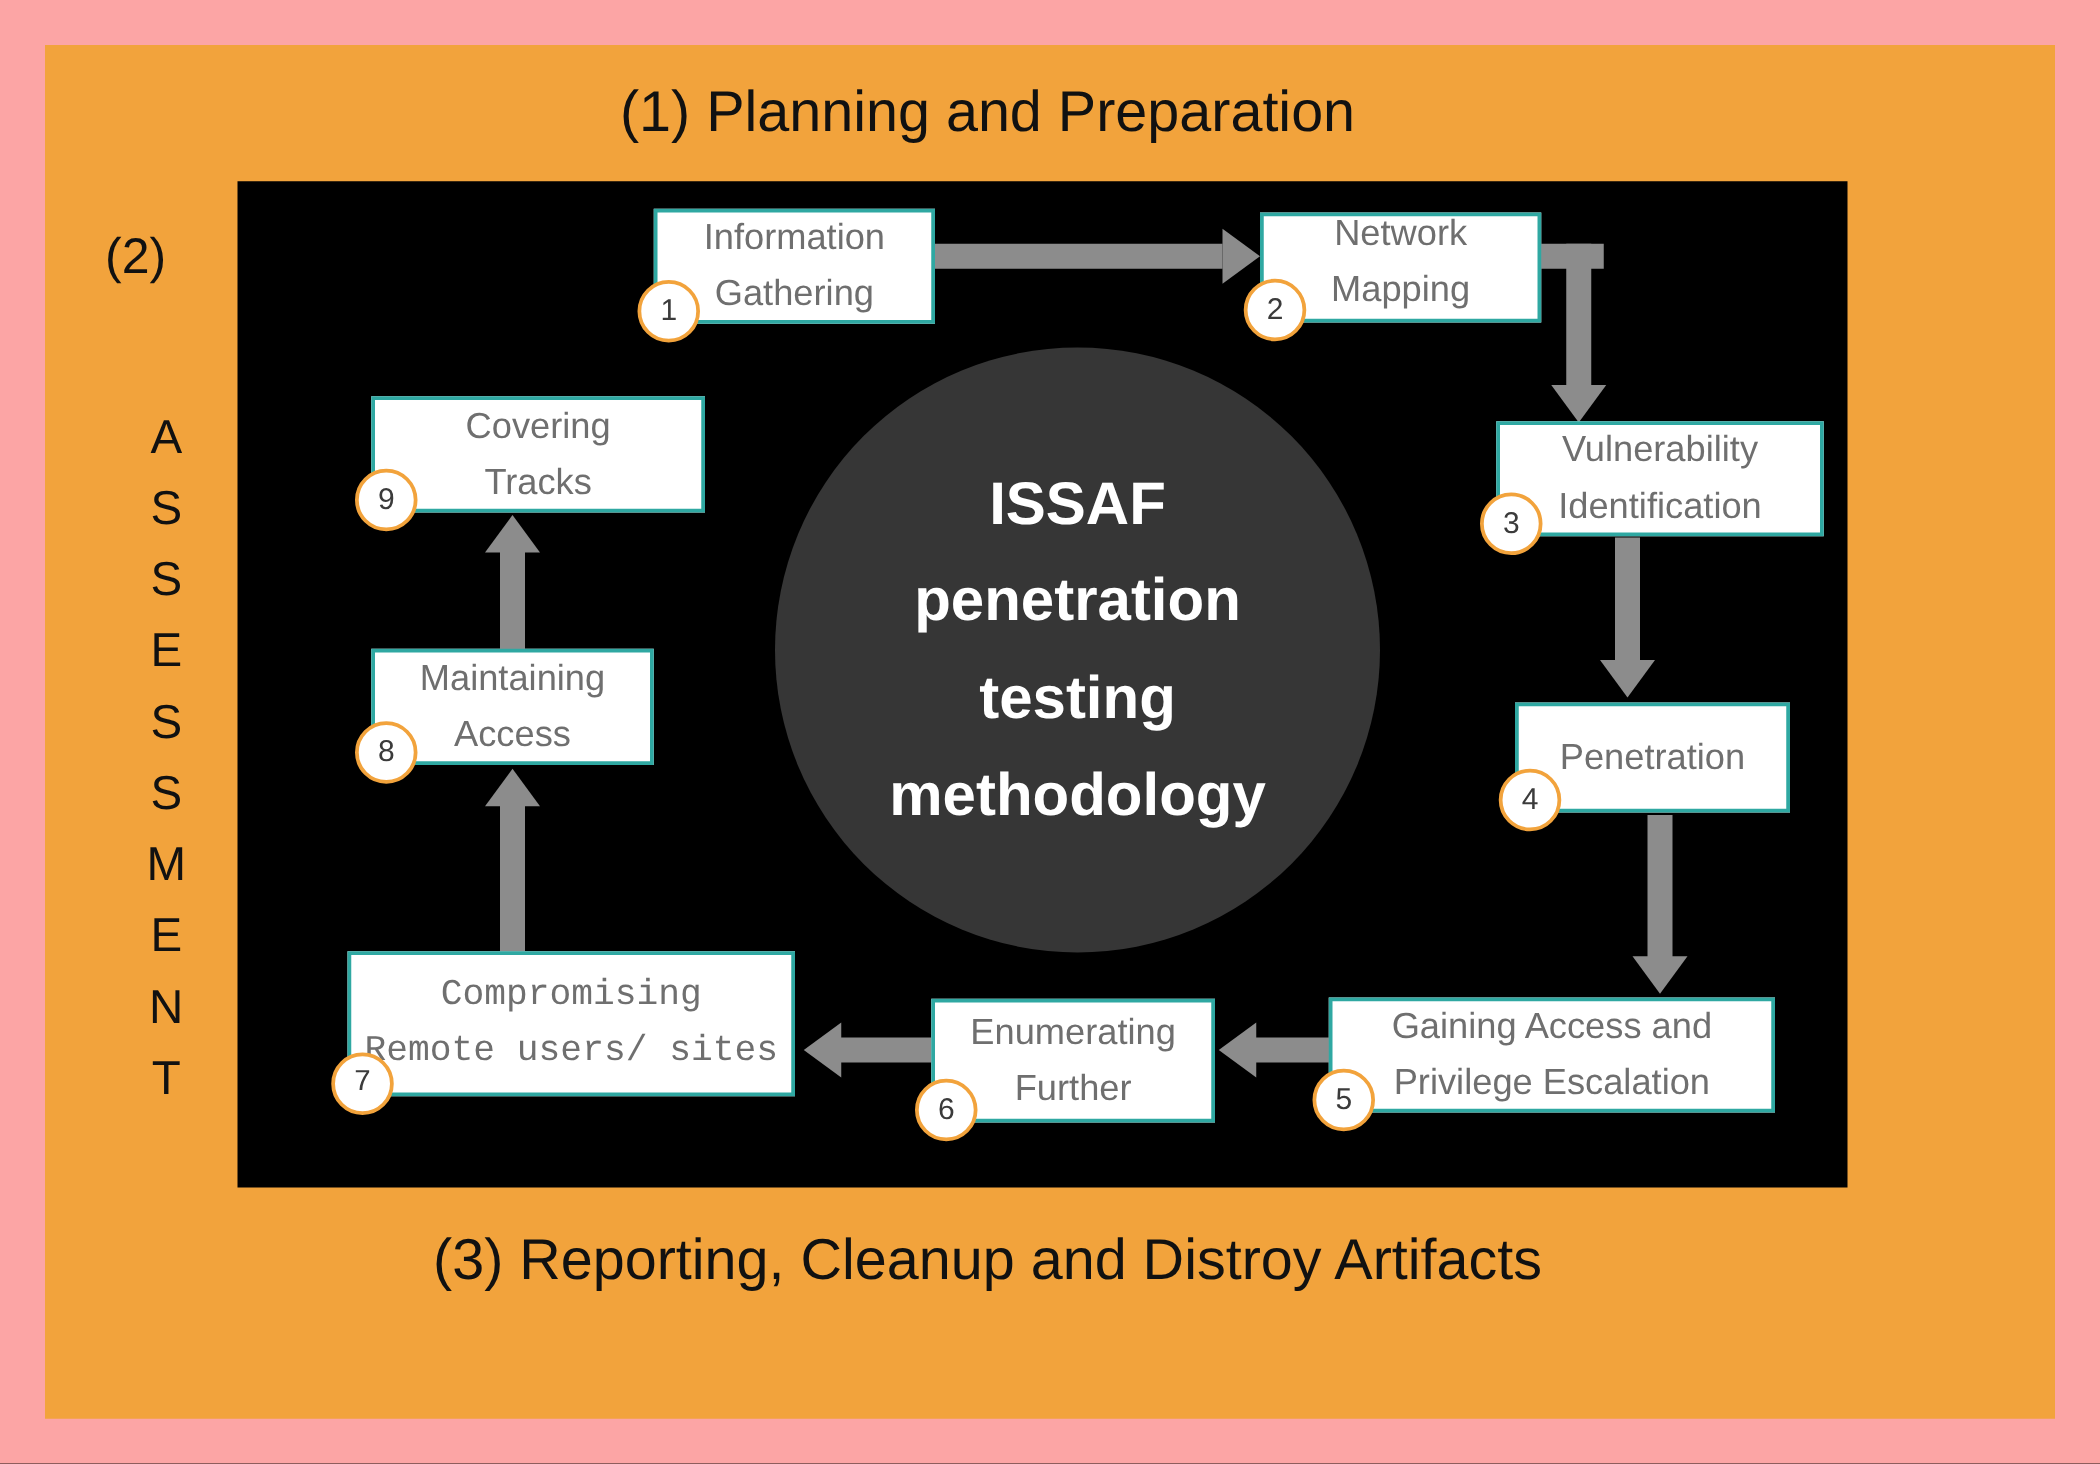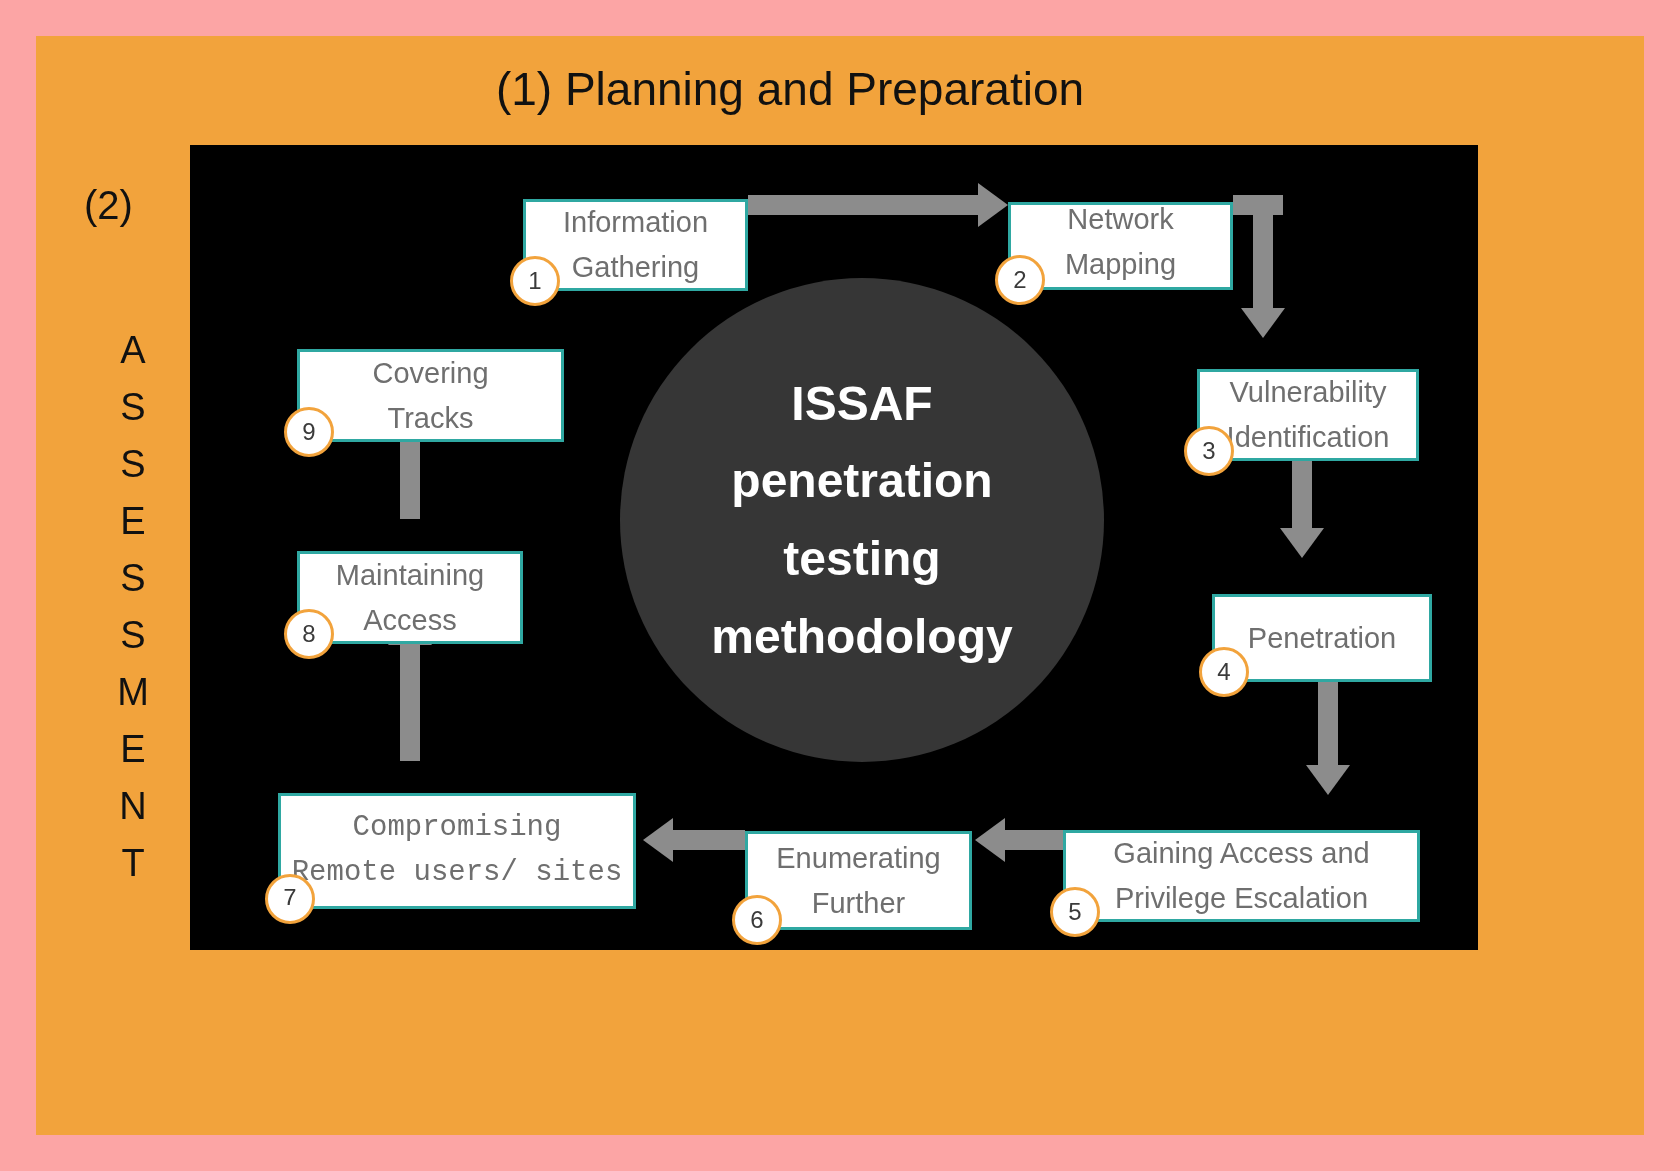--- a/index.html
+++ b/index.html
@@ -76,40 +76,39 @@
     border: 3px solid #2FA8A2;
     display: flex;
     flex-direction: column;
     align-items: center;
     justify-content: center;
     text-align: center;
     color: #6F6F6F;
     font-size: 29px;
     line-height: 1.55;
     z-index: 2;
-    margin-top: 32px;
   }
   .box-line:empty { display: none; }
   .badge {
     position: absolute;
     left: -16px; bottom: -18px;
     width: 44px; height: 44px;
     border-radius: 50%;
     background: #FFFFFF;
     border: 3px solid #F2A33C;
     color: #3B3B3B;
     font-size: 24px;
     display: flex;
     align-items: center;
     justify-content: center;
     z-index: 3;
   }
   #b1 { left: 523px; top: 167px; width: 225px; height: 92px; }
   #b2 { left: 1008px; top: 170px; width: 225px; height: 88px; justify-content: flex-end; }
-  #b3 { left: 1197px; top: 337px; width: 222px; height: 92px; }
+  #b3 { left: 1197px; top: 337px; width: 262px; height: 92px; }
   #b4 { left: 1212px; top: 562px; width: 220px; height: 88px; }
   #b5 { left: 1063px; top: 798px; width: 357px; height: 92px; }
   #b6 { left: 745px; top: 799px; width: 227px; height: 99px; }
   #b7 { left: 278px; top: 761px; width: 358px; height: 116px; font-family: Liberation Mono, monospace; }
   #b8 { left: 297px; top: 519px; width: 226px; height: 93px; }
   #b9 { left: 297px; top: 317px; width: 267px; height: 93px; }
 
   .shaft { position: absolute; background: #8C8C8C; z-index: 1; }
   .head { position: absolute; width: 0; height: 0; z-index: 1; }
   .head-right {
@@ -145,20 +144,21 @@
   <div class="left-word">A
 S
 S
 E
 S
 S
 M
 E
 N
 T</div>
+  <div class="bottom-label">(3) Reporting, Cleanup and Distroy Artifacts</div>
 
   <div class="shaft" style="left:748px; top:195px; width:230px; height:20px;"></div>
   <div class="head head-right" style="left:978px; top:183px;"></div>
 
   <div class="shaft" style="left:1233px; top:195px; width:50px; height:20px;"></div>
   <div class="shaft" style="left:1253px; top:195px; width:20px; height:115px;"></div>
   <div class="head head-down" style="left:1241px; top:308px;"></div>
 
   <div class="shaft" style="left:1292px; top:430px; width:20px; height:100px;"></div>
   <div class="head head-down" style="left:1280px; top:528px;"></div>

